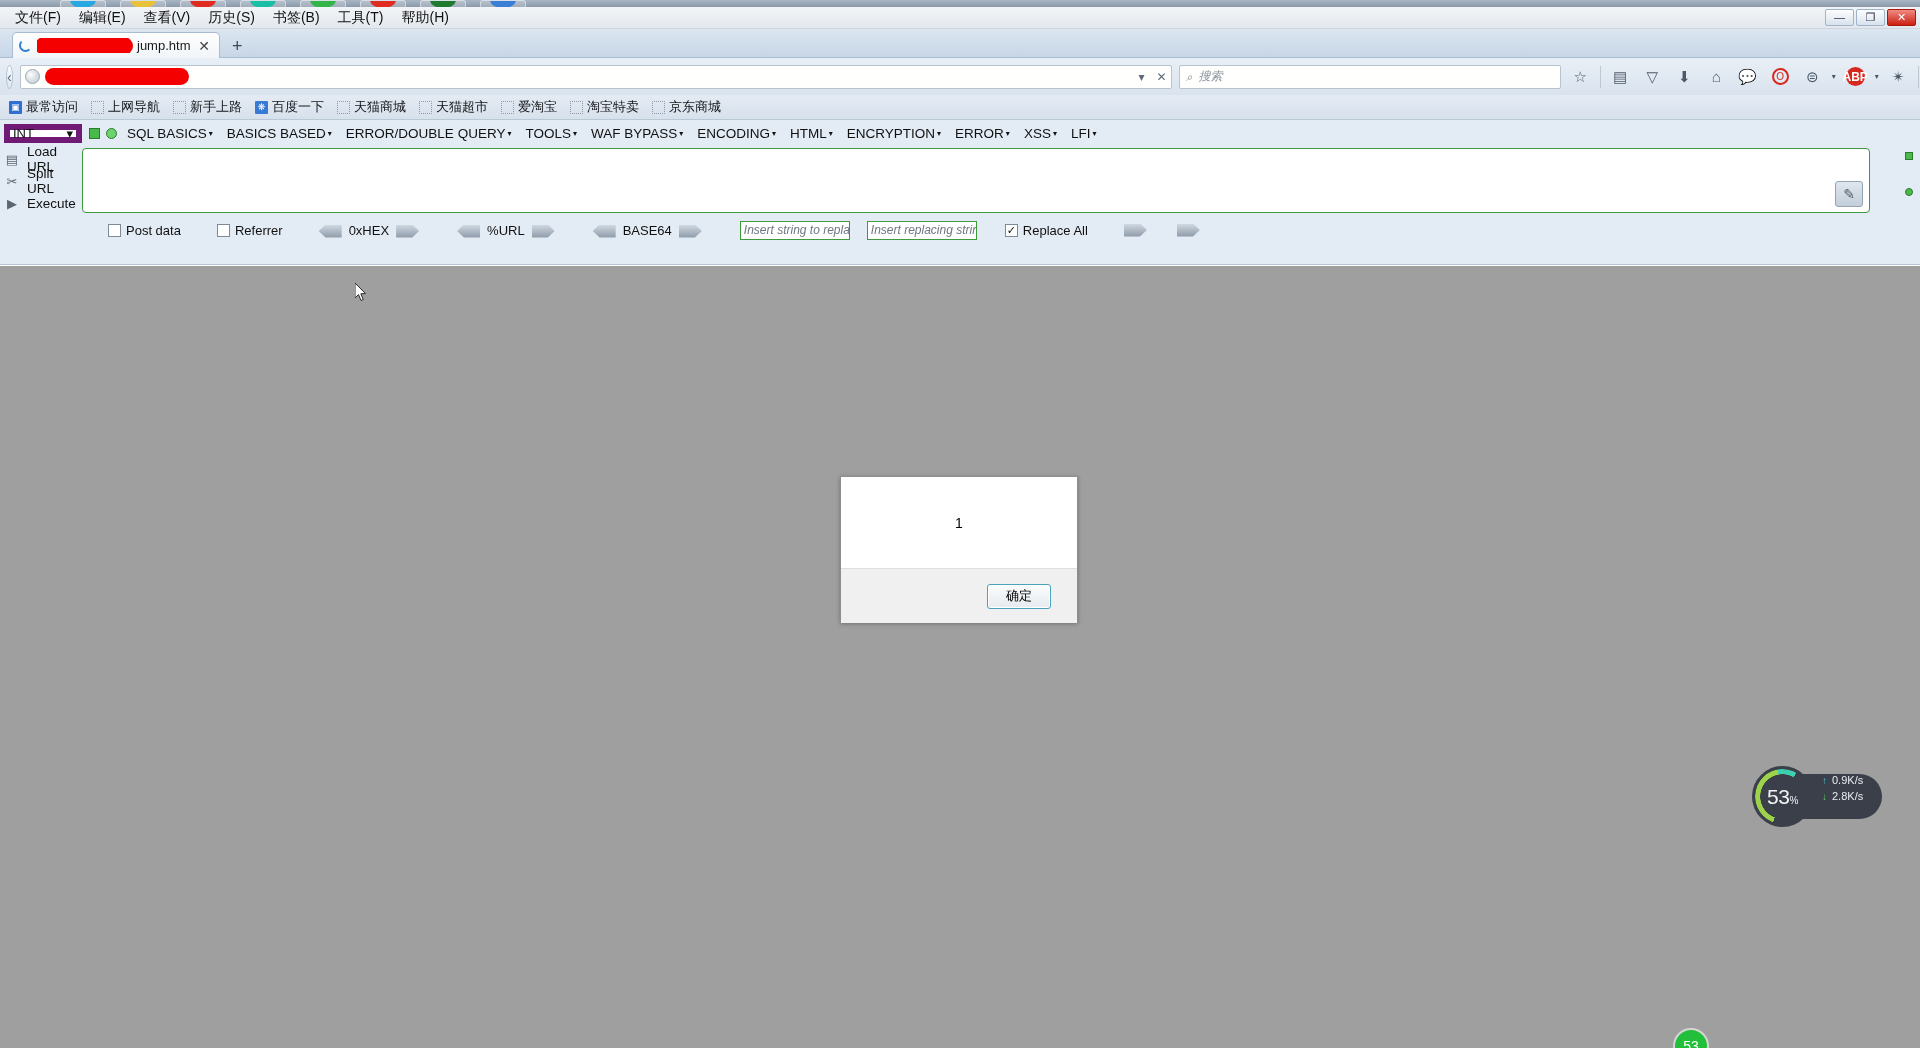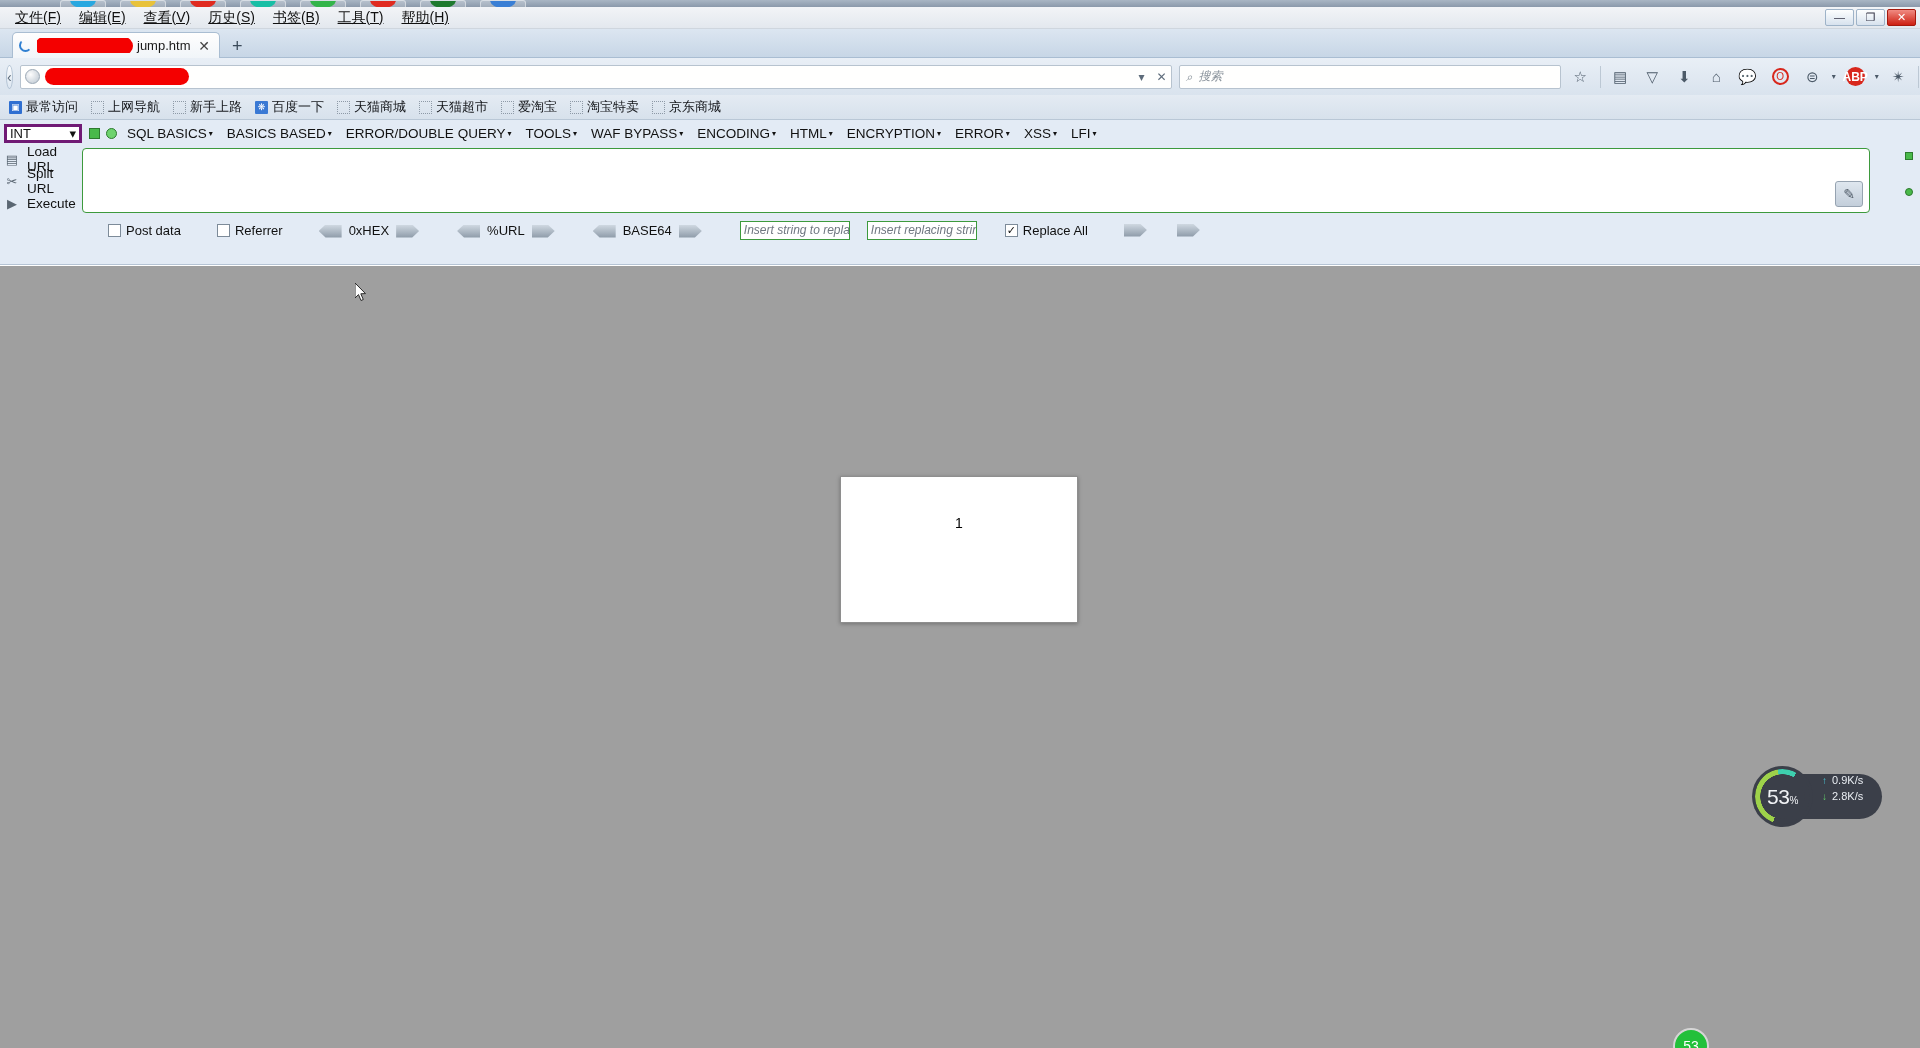--- a/index.html
+++ b/index.html
@@ -33,21 +33,21 @@
   }
 
   
   .menubar {
     position: absolute; top: 7px; left: 0; width: 1920px; height: 22px;
     background: linear-gradient(#f2f4f7, #e3e8ee);
     border-bottom: 1px solid #cfd6de;
     display: flex; align-items: center; padding-left: 6px;
     font-size: 14px; color: #111;
   }
-  .menubar .mi { padding: 2px 9px; cursor: default; white-space: nowrap; text-decoration: underline; }
+  .menubar .mi { padding: 2px 9px; cursor: default; white-space: nowrap; }
   .win-btns { position: absolute; right: 4px; top: 2px; display: flex; gap: 2px; }
   .win-btn {
     width: 29px; height: 17px; border: 1px solid #9eb3c8;
     background: linear-gradient(#fdfefe, #d7e2ee);
     border-radius: 2px; display: flex; align-items: center; justify-content: center;
     font-size: 11px; color: #334; line-height: 1;
   }
   .win-btn.close { background: linear-gradient(#f08b82, #cd1f11); border-color: #a5180c; color: #fff; }
 
   
@@ -141,21 +141,21 @@
   .hackbar {
     position: absolute; top: 120px; left: 0; width: 1920px; height: 145px;
     background: #e3ebf5;
     border-bottom: 1px solid #b6c4d4;
   }
   .hb-menurow {
     display: flex; align-items: center; height: 26px; padding-left: 4px; gap: 0px;
     font-size: 13.5px; color: #111;
   }
   .hb-select {
-    width: 78px; height: 19px; background: #fff; border: 3px solid #701a75;
+    width: 78px; height: 19px; background: #fff; border: 6px solid #701a75;
     display: flex; align-items: center; justify-content: space-between;
     padding: 0 3px; font-size: 13px; color: #111; margin-right: 4px;
   }
   .hb-sq { width: 11px; height: 11px; margin: 0 3px; flex: 0 0 auto; }
   .hb-sq.minus { background: #49b94a; border: 1px solid #2d7a2e; }
   .hb-sq.plus { background: #6ed36e; border-radius: 50%; border: 1px solid #2d7a2e; }
   .hb-m { padding: 2px 7px; white-space: nowrap; }
   .hb-m .tri { font-size: 8px; vertical-align: middle; margin-left: 2px; }
 
   .hb-body { display: flex; height: 72px; padding: 2px 0 0 0; }
@@ -489,20 +489,23 @@
   </div>
 
   <div class="content"></div>
 
   <svg class="cursor" viewBox="0 0 12 19">
     <polygon points="0,0 0,15 3.5,11.6 6,17.5 8.3,16.5 5.8,10.8 10.5,10.6" fill="#ffffff" stroke="#2a2a2a" stroke-width="1"></polygon>
   </svg>
 
   <div class="dlg">
     <div class="dlg-body">1</div>
+    <div class="dlg-foot">
+      <div class="dlg-ok">确定</div>
+    </div>
   </div>
 
   <div class="netw">
     <div class="net-dial">
       <div class="net-ring"></div>
       <div class="net-pct"><span>53</span><small>%</small></div>
     </div>
     <div class="net-rows">
       <div class="net-row">
         <span class="ar up">↑</span>

